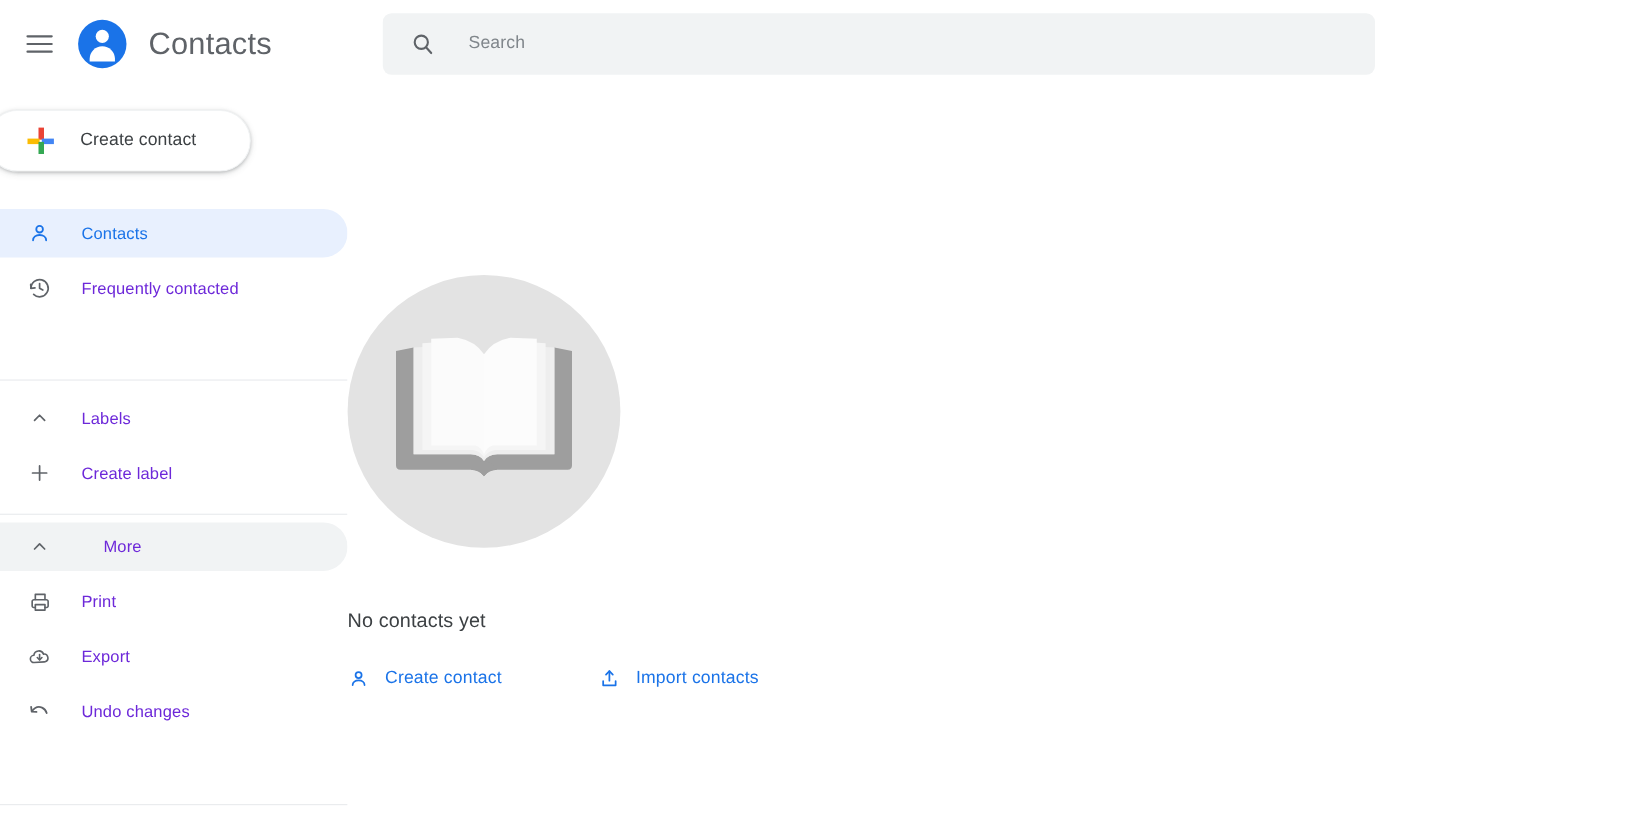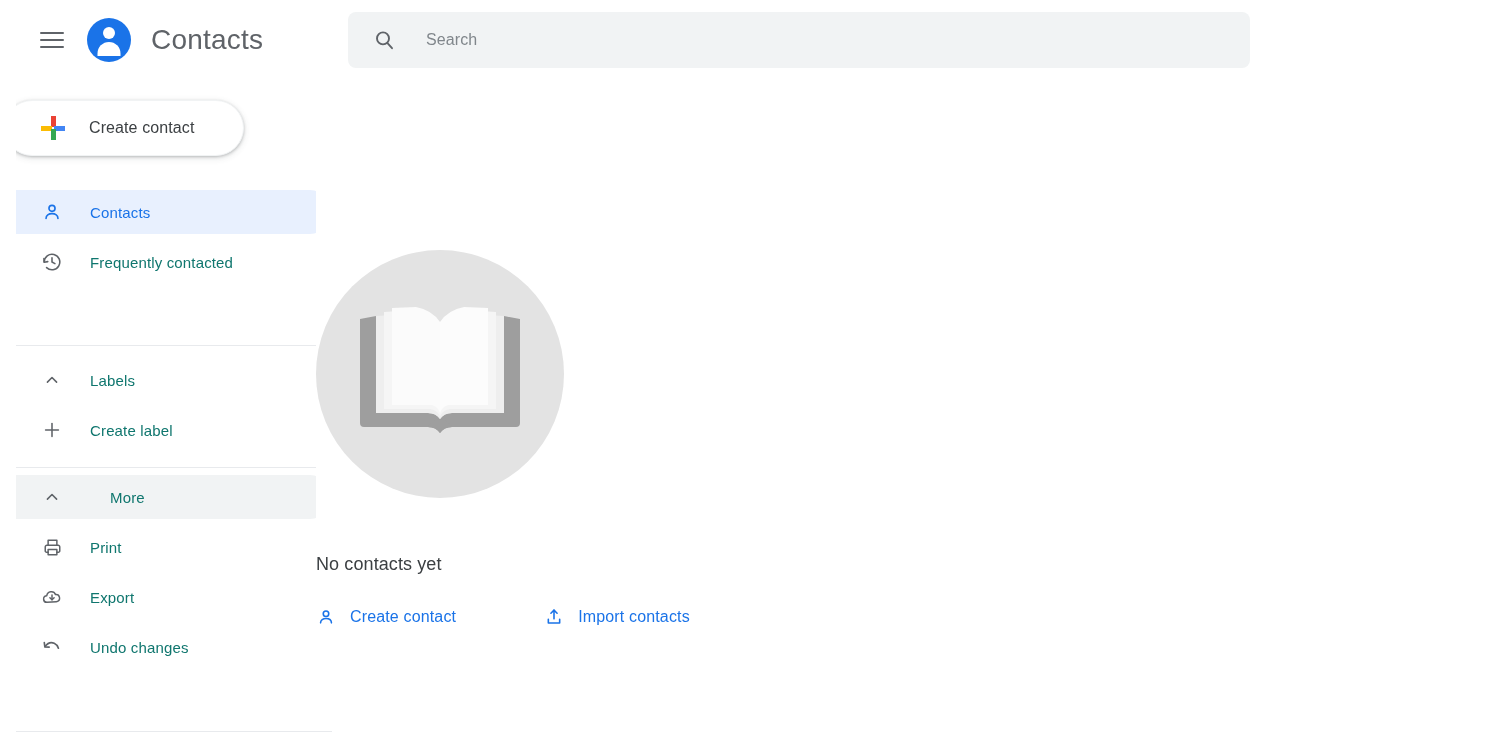--- a/index.html
+++ b/index.html
@@ -24,21 +24,20 @@
 
   
   #sidebar {
     position: absolute;
     left: 0;
     top: 0;
     width: 316px;
     height: 740px;
     background: #ffffff;
     overflow: hidden;
-    margin-left: 16px;
   }
 
   
   .brand-row {
     position: absolute;
     left: 0;
     top: 0;
     height: 80px;
     width: 316px;
     display: flex;
@@ -173,21 +172,21 @@
     margin-left: 24px;
     flex: none;
     display: flex;
     align-items: center;
     justify-content: center;
     color: #5f6368;
   }
   .nav-item .nav-label {
     margin-left: 26px;
     font-size: 15px;
-    color: #0f766e;
+    color: #6d28d9;
     letter-spacing: 0.15px;
     white-space: nowrap;
   }
   .nav-item.active { background: #e8f0fe; }
   .nav-item.active .nav-label { color: #1a73e8; font-weight: 500; }
   .nav-item.active .ico { color: #1a73e8; }
   .nav-item.hovered { background: #f1f3f4; gap: 20px; }
   .nav-item svg { display: block; }
 
   

